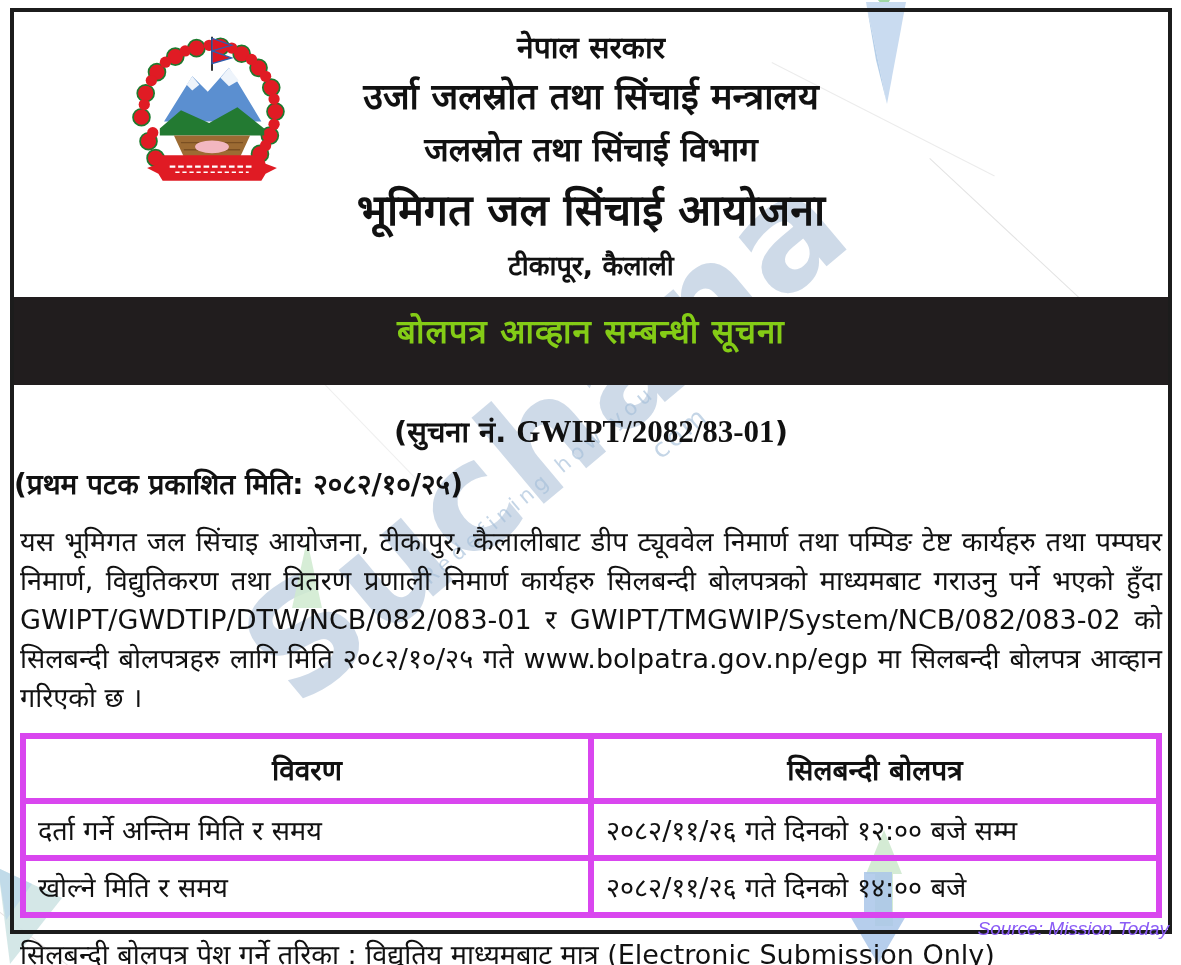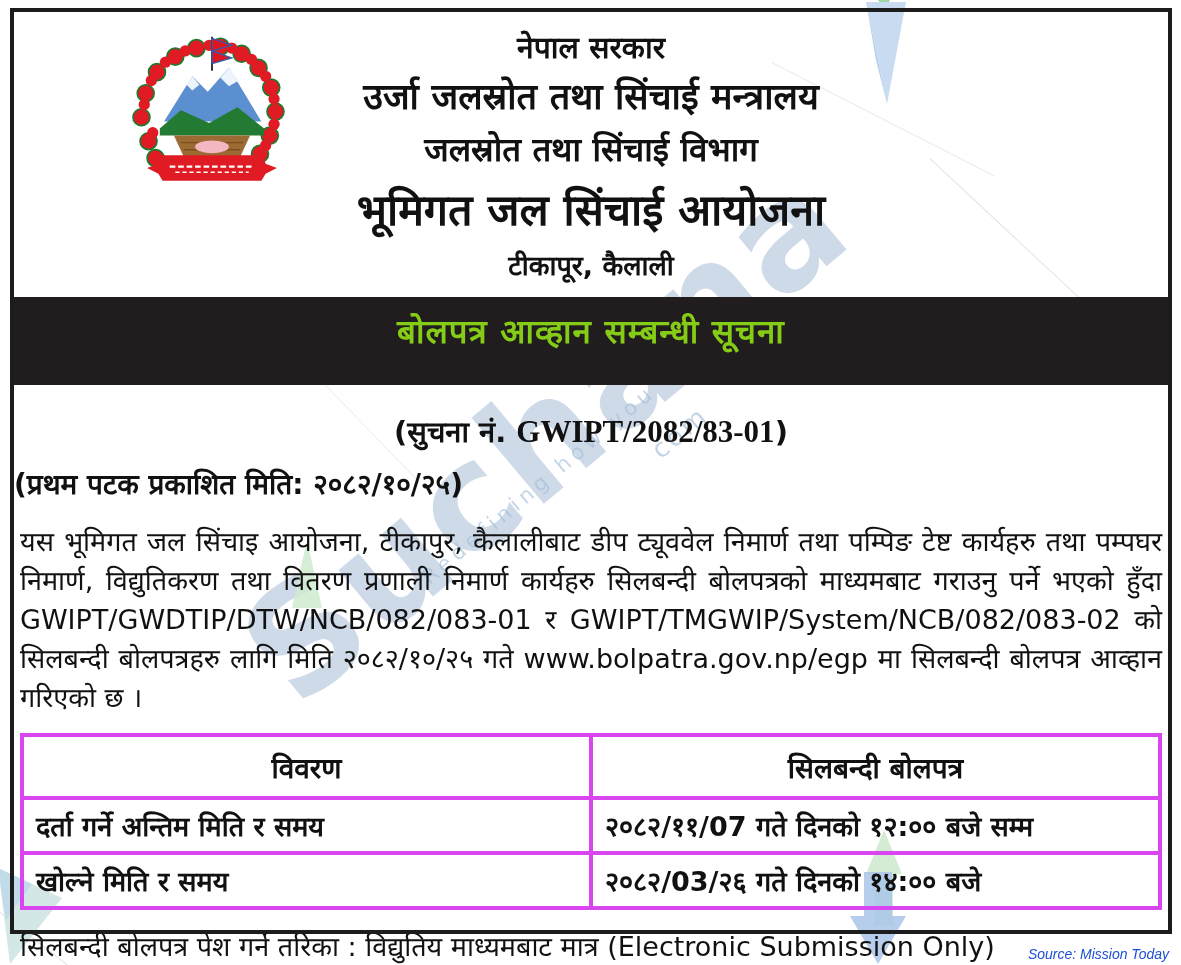--- a/index.html
+++ b/index.html
@@ -43,29 +43,29 @@
   }
   .notice-number{margin-top:26px;text-align:center;font-size:29px;font-weight:700;}
   .notice-number .code{font-family:"Liberation Serif","DejaVu Serif",serif;font-size:31px;margin-top:36px;}
   .publish-date{margin-top:14px;text-align:left;font-size:28px;font-weight:700;}
   .body-par{
     margin:20px 6px 12px;font-size:27px;line-height:39px;text-align:justify;
   }
   table.tender{
     margin:16px 6px 0;width:calc(100% - 12px);border-collapse:collapse;
   }
-  table.tender th, table.tender td{border:4px solid #d946ef;}
+  table.tender th, table.tender td{border:6px solid #d946ef;}
   table.tender th{height:57px;font-size:28px;font-weight:700;text-align:center;}
-  table.tender td{height:51px;font-size:27px;padding:0 12px;text-align:left;font-weight:700;border-radius:13px;}
+  table.tender td{height:51px;font-size:27px;padding:0 12px;text-align:left;font-weight:400;border-radius:13px;}
   .col-l{width:50%;} .col-r{width:50%;}
   .foot-line{margin:17px 6px 12px;font-size:27px;}
   .source-credit{
-    position:absolute;right:12px;top:946px;z-index:5;
+    position:absolute;right:12px;top:918px;z-index:5;
     font-family:"Liberation Sans","DejaVu Sans",sans-serif;
-    font-style:italic;font-size:14px;color:#1d4ed8;
+    font-style:italic;font-size:19px;color:#8b5cf6;
   }
 </style>
 </head>
 <body>
 
 <div class="page">
 
   <div class="deco wm-brand">Suchana</div>
   <div class="deco wm-tagline">Redefining how you access</div>
   <div class="deco wm-domain">com</div>
@@ -170,25 +170,25 @@
     <div class="body-par">यस भूमिगत जल सिंचाइ आयोजना, टीकापुर, कैलालीबाट डीप ट्यूववेल निमार्ण तथा पम्पिङ टेष्ट कार्यहरु तथा पम्पघर निमार्ण, विद्युतिकरण तथा वितरण प्रणाली निमार्ण कार्यहरु सिलबन्दी बोलपत्रको माध्यमबाट गराउनु पर्ने भएको हुँदा GWIPT/GWDTIP/DTW/NCB/082/083-01 र GWIPT/TMGWIP/System/NCB/082/083-02 को सिलबन्दी बोलपत्रहरु लागि मिति २०८२/१०/२५ गते www.bolpatra.gov.np/egp मा सिलबन्दी बोलपत्र आव्हान गरिएको छ ।</div>
 
     <table class="tender">
       <tbody>
           <tr>
         <th class="col-l">विवरण</th>
         <th class="col-r">सिलबन्दी बोलपत्र</th>
       </tr>
       <tr>
         <td>दर्ता गर्ने अन्तिम मिति र समय</td>
-        <td>२०८२/११/07 गते दिनको १२:०० बजे सम्म</td>
+        <td>२०८२/११/२६ गते दिनको १२:०० बजे सम्म</td>
       </tr>
       <tr>
         <td>खोल्ने मिति र समय</td>
-        <td>२०८२/03/२६ गते दिनको १४:०० बजे</td>
+        <td>२०८२/११/२६ गते दिनको १४:०० बजे</td>
       </tr>
     </tbody>
       </table>
 
     <div class="foot-line">सिलबन्दी बोलपत्र पेश गर्ने तरिका : विद्युतिय माध्यमबाट मात्र (Electronic Submission Only)</div>
     <div class="foot-line">विस्तृत जानकारीको लागि www.bolpatra.gov.np/egp मा हेर्नुहुन वा यस कार्यालयमा सम्पर्क गर्नुहुन अनुरोध गरिन्छ ।</div>
 
   </div>
 
   <div class="source-credit">Source: Mission Today</div>

